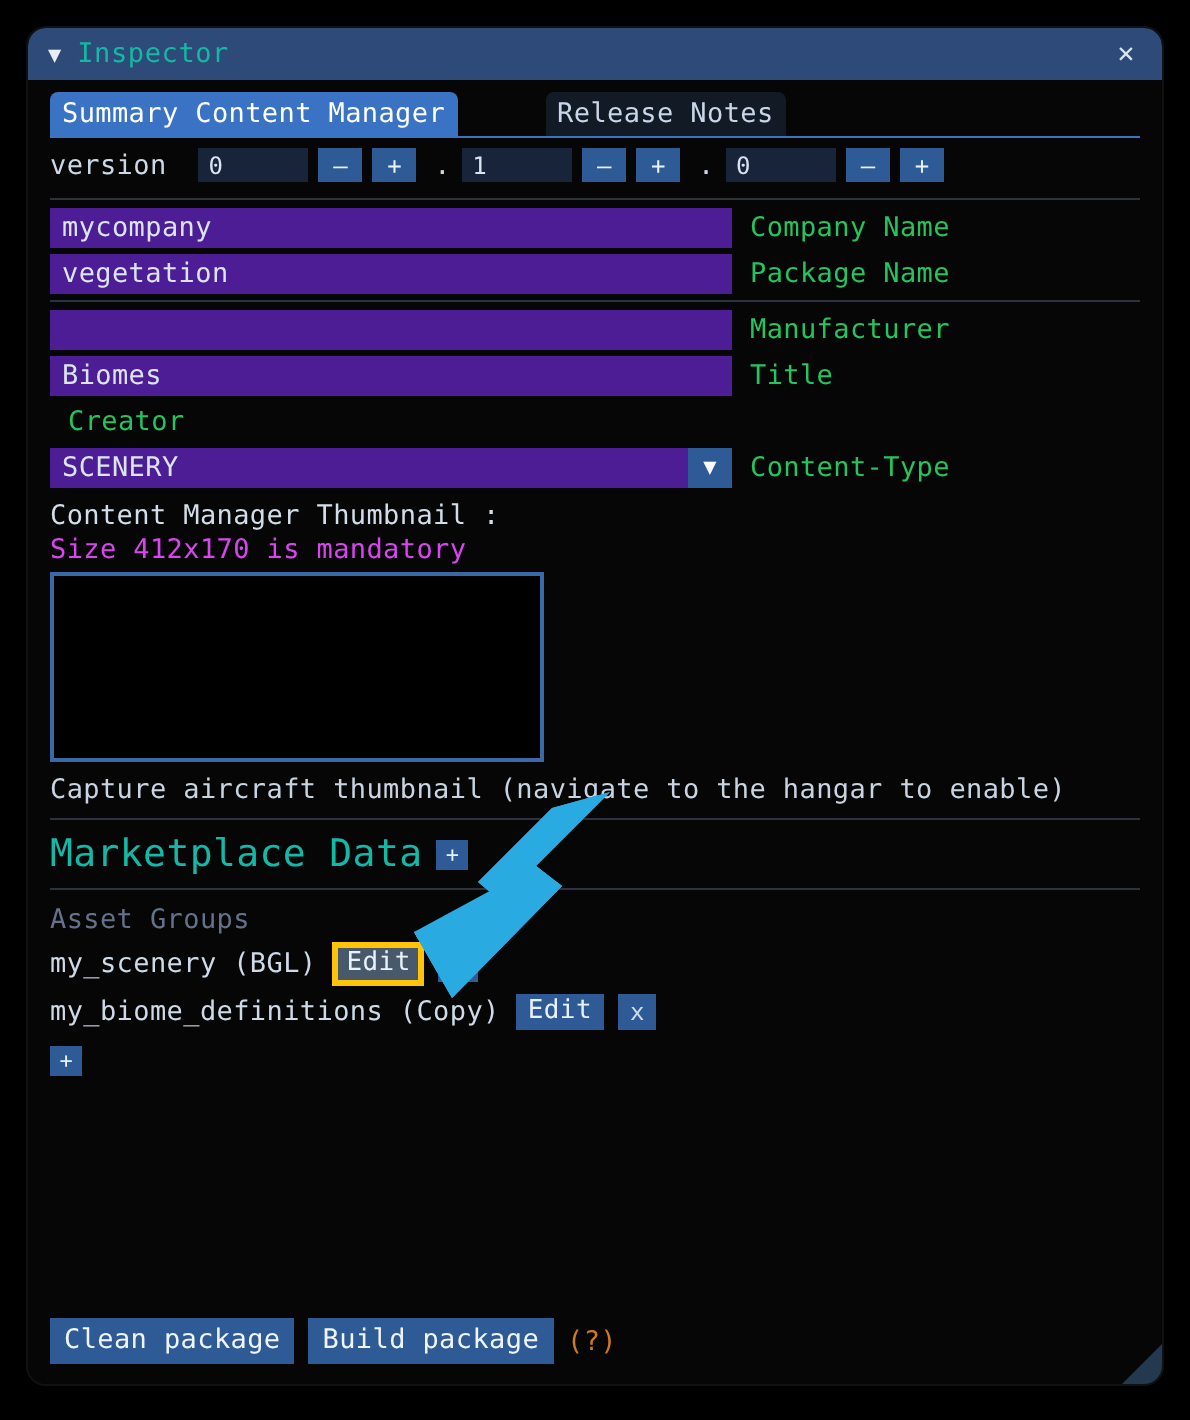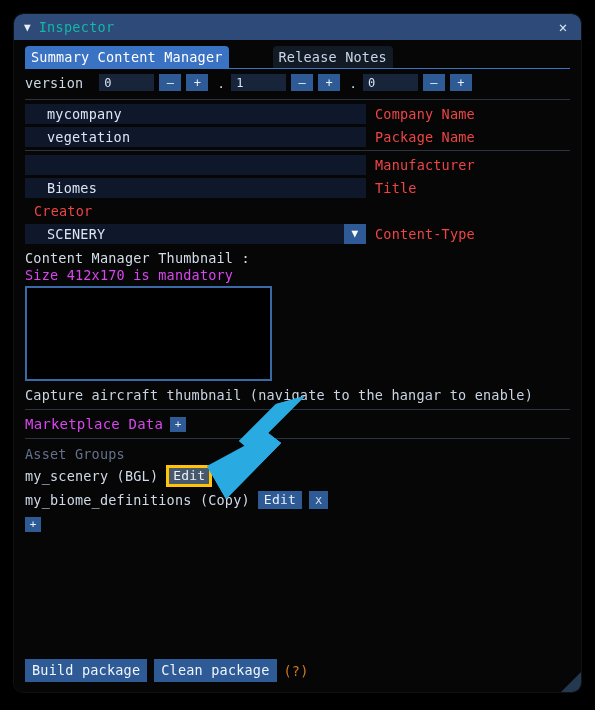--- a/index.html
+++ b/index.html
@@ -157,32 +157,32 @@
   .field-row {
     display: flex;
     align-items: center;
     padding: 0 11px;
     margin-bottom: 2px;
     height: 21px;
   }
   .field-input {
     width: 341px;
     height: 20px;
-    background: #0f172a;
+    background: #4c1d95;
     color: #dbe5f2;
     font-size: 13.5px;
     display: flex;
     align-items: center;
-    padding-left: 22px;
+    padding-left: 6px;
     box-sizing: border-box;
     letter-spacing: 0.2px;
     position: relative;
   }
   .field-label {
-    color: #ef4444;
+    color: #22c55e;
     font-size: 13.5px;
     margin-left: 9px;
     letter-spacing: 0.2px;
     white-space: nowrap;
   }
   .dd-arrow {
     position: absolute;
     right: 0;
     top: 0;
     width: 22px;
@@ -224,22 +224,22 @@
     letter-spacing: 0.2px;
     white-space: nowrap;
   }
 
   .market-row {
     display: flex;
     align-items: center;
     padding: 3px 11px 3px 11px;
   }
   .market-label {
-    color: #d946ef;
-    font-size: 14px;
+    color: #14b8a6;
+    font-size: 19px;
     letter-spacing: 0.2px;
     margin-right: 7px;
   }
   .plusbtn {
     background: #2e5a96;
     color: #e9f1fb;
     font-size: 11px;
     width: 16px;
     height: 15px;
     display: flex;
@@ -443,22 +443,22 @@
         <span class="asset-name">my_biome_definitions (Copy)</span>
         <span class="editbtn">Edit</span>
         <span class="xbtn">x</span>
       </div>
 
       <div class="addrow">
         <span class="plusbtn">+</span>
       </div>
 
       <div class="footer">
+        <span class="bigbtn">Clean package</span>
         <span class="bigbtn">Build package</span>
-        <span class="bigbtn">Clean package</span>
         <span class="helpq">(?)</span>
       </div>
 
       <div class="grip"></div>
     </div>
   </div>
 
   <svg class="arrow-overlay" viewBox="0 0 595 710" xmlns="http://www.w3.org/2000/svg">
     <polygon points="305,396 268,433 281,443 226,499 207,466 252,452 239,441 276,404" fill="#29abe2"></polygon>
     <polygon points="207,466 226,499 281,443 268,433" fill="#29abe2"></polygon>

